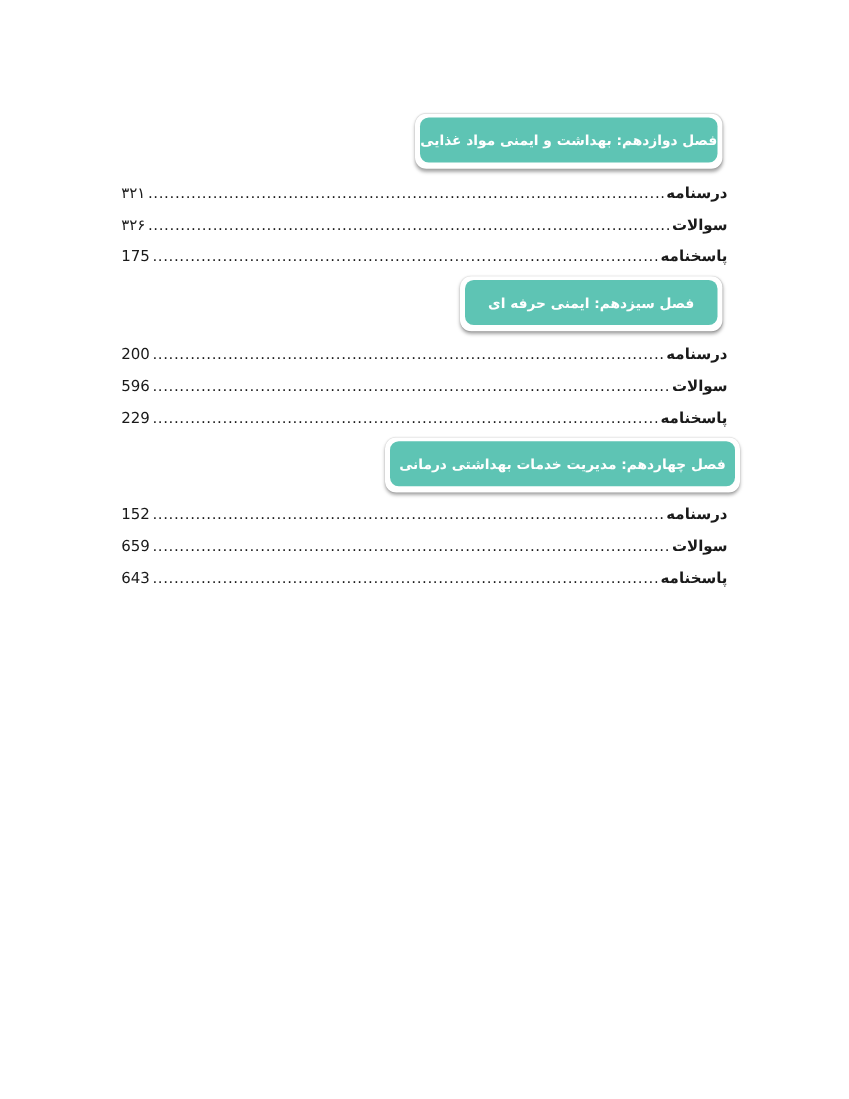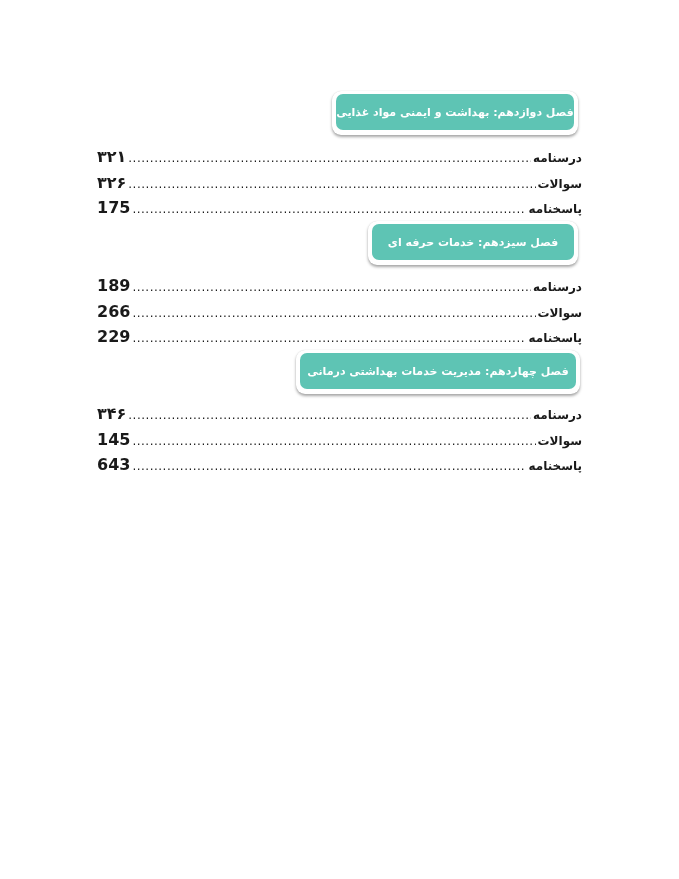--- a/index.html
+++ b/index.html
@@ -70,22 +70,22 @@
       font-weight: normal;
       letter-spacing: 0.5px;
       margin: 0 2px;
       color: #1a1a1a;
       direction: ltr;
       text-align: right;
     }
     .toc-page {
       flex: 0 0 auto;
       white-space: nowrap;
-      font-size: 16px;
-      font-weight: bold;
+      font-size: 12px;
+      font-weight: normal;
     }
   </style>
 </head>
 <body>
 
 <div class="page">
 
   <div class="chapter-header" style="left:332px; top:91px; width:246px; height:44px;">
     <div class="pill">فصل دوازدهم: بهداشت و ایمنی مواد غذایی</div>
   </div>
@@ -101,53 +101,53 @@
       <span class="toc-page">۳۲۶</span>
     </div>
     <div class="toc-row">
       <span class="toc-title">پاسخنامه</span>
       <span class="toc-dots">......................................................................................................................................................</span>
       <span class="toc-page">175</span>
     </div>
   </div>
 
   <div class="chapter-header" style="left:368px; top:221px; width:210px; height:44px;">
-    <div class="pill">فصل سیزدهم: خدمات حرفه ای</div>
+    <div class="pill">فصل سیزدهم: ایمنی حرفه ای</div>
   </div>
   <div class="toc-list" style="top:276px;">
     <div class="toc-row">
       <span class="toc-title">درسنامه</span>
       <span class="toc-dots">......................................................................................................................................................</span>
-      <span class="toc-page">189</span>
+      <span class="toc-page">200</span>
     </div>
     <div class="toc-row">
       <span class="toc-title">سوالات</span>
       <span class="toc-dots">......................................................................................................................................................</span>
-      <span class="toc-page">266</span>
+      <span class="toc-page">596</span>
     </div>
     <div class="toc-row">
       <span class="toc-title">پاسخنامه</span>
       <span class="toc-dots">......................................................................................................................................................</span>
       <span class="toc-page">229</span>
     </div>
   </div>
 
-  <div class="chapter-header" style="left:296px; top:350px; width:284px; height:44px;">
+  <div class="chapter-header" style="left:308px; top:350px; width:284px; height:44px;">
     <div class="pill">فصل چهاردهم: مدیریت خدمات بهداشتی درمانی</div>
   </div>
   <div class="toc-list" style="top:404px;">
     <div class="toc-row">
       <span class="toc-title">درسنامه</span>
       <span class="toc-dots">......................................................................................................................................................</span>
-      <span class="toc-page">۳۴۶</span>
+      <span class="toc-page">152</span>
     </div>
     <div class="toc-row">
       <span class="toc-title">سوالات</span>
       <span class="toc-dots">......................................................................................................................................................</span>
-      <span class="toc-page">145</span>
+      <span class="toc-page">659</span>
     </div>
     <div class="toc-row">
       <span class="toc-title">پاسخنامه</span>
       <span class="toc-dots">......................................................................................................................................................</span>
       <span class="toc-page">643</span>
     </div>
   </div>
 
 </div>
 

